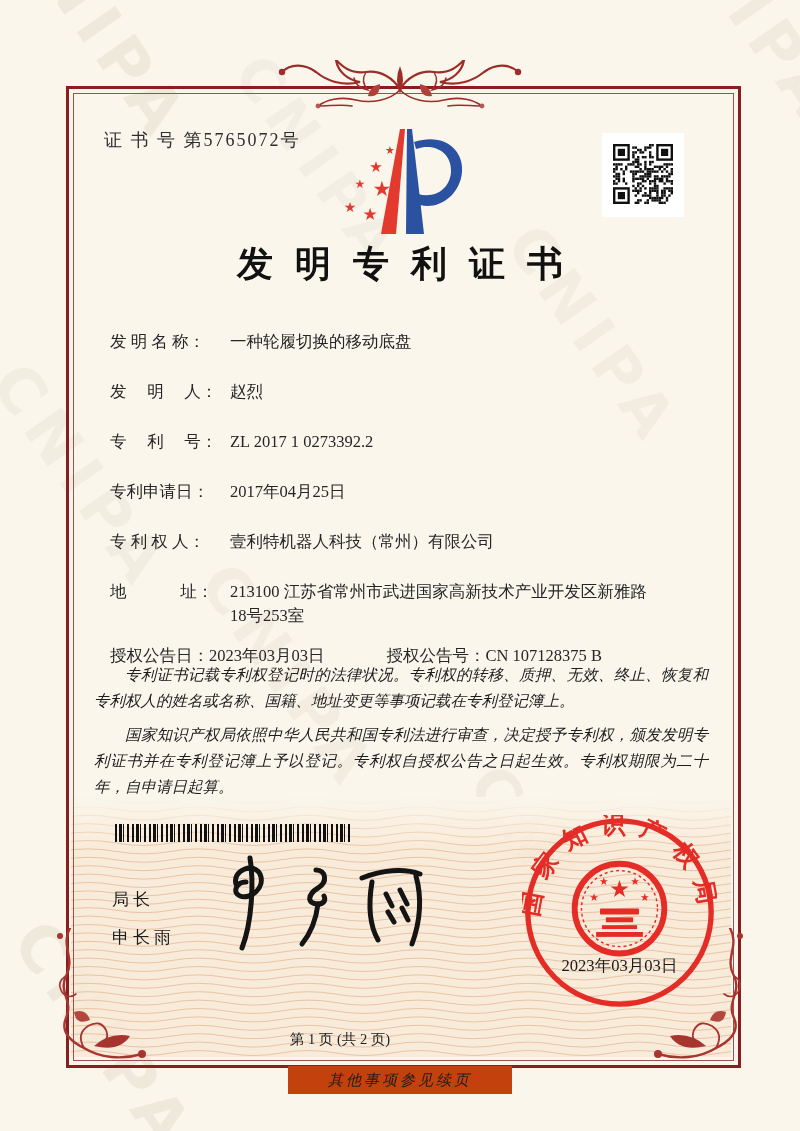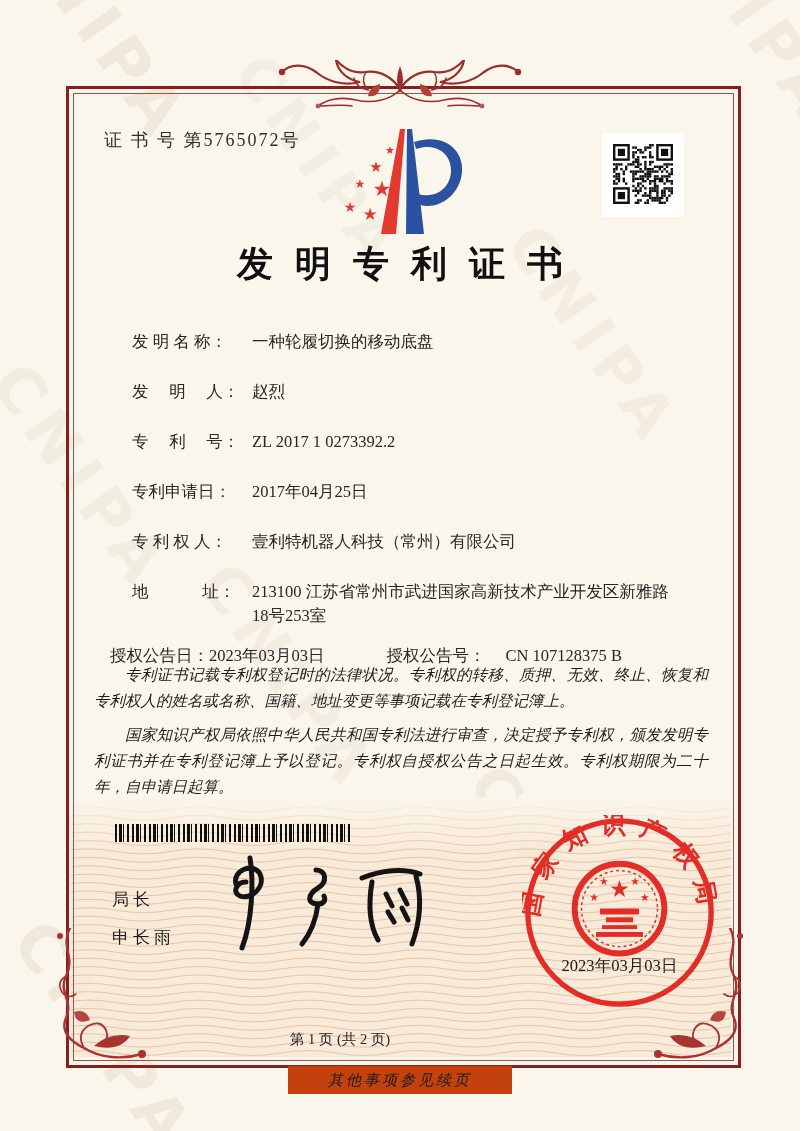--- a/index.html
+++ b/index.html
@@ -16,26 +16,26 @@
   .frame-inner{position:absolute;inset:4px;border:1px solid #a05048;}
   
   .certno{position:absolute;left:104px;top:128px;font-size:18px;color:#2e2e2e;letter-spacing:2px;}
   .logo{position:absolute;left:338px;top:126px;}
   .qrbox{position:absolute;left:602px;top:133px;width:82px;height:84px;background:#ffffff;}
   .qr{position:absolute;left:11px;top:11px;}
   .title{position:absolute;left:0;top:240px;width:800px;text-align:center;
       font-size:36px;font-weight:bold;color:#111;letter-spacing:22px;text-indent:22px;}
   
   .rows{position:absolute;left:110px;top:330px;width:572px;font-size:16.5px;color:#262626;}
-  .frow{display:flex;margin-bottom:26px;line-height:24px;justify-content:flex-end;}
+  .frow{display:flex;margin-bottom:26px;line-height:24px;}
   .flabel{flex:0 0 120px;white-space:nowrap;}
   .fvalue{flex:0 1 430px;}
   .grantrow{display:flex;margin-top:-2px;line-height:24px;}
   .grantrow .pair{display:flex;}
-  .grantrow .pair+.pair{margin-left:62px;gap:20px;}
+  .grantrow .pair+.pair{margin-left:62px;}
   
   .paras{position:absolute;left:94px;top:662px;width:614px;font-size:15.5px;line-height:26px;
       color:#1d1d1d;font-style:italic;}
   .paras p{margin:0 0 8px 0;text-indent:2em;text-align:justify;}
   
   .waves{position:absolute;left:71px;top:797px;width:660px;height:260px;overflow:hidden;}
   .wavefade{position:absolute;left:71px;top:797px;width:660px;height:52px;
       background:linear-gradient(#faf6ec,rgba(250,246,236,0));}
   
   .barcode{position:absolute;left:115px;top:824px;width:236px;height:18px;

